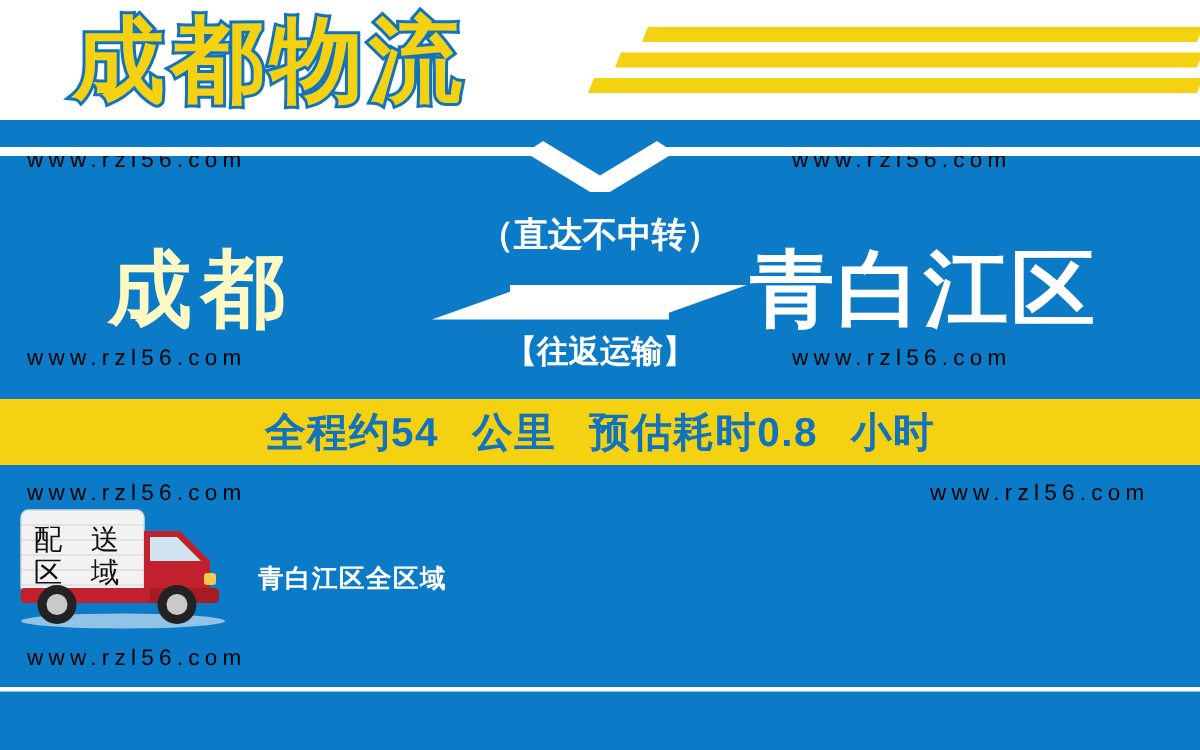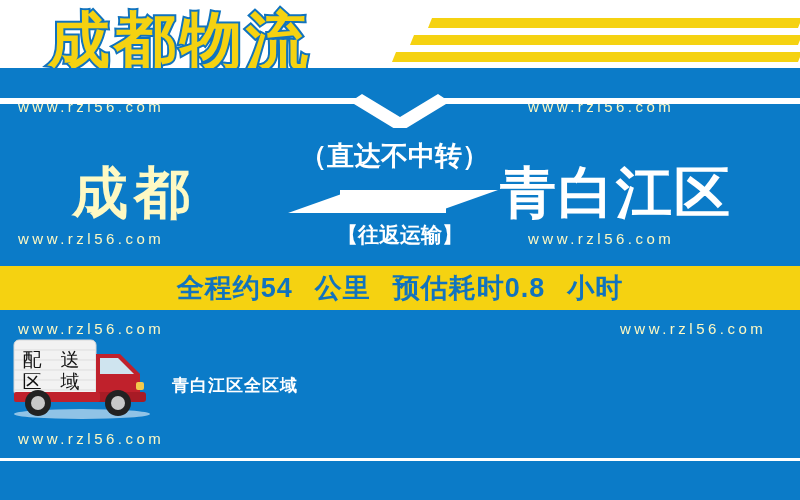--- a/index.html
+++ b/index.html
@@ -8,21 +8,21 @@
     font-family:"Liberation Sans","DejaVu Sans",sans-serif;
     background:#0b7bc8;
     overflow:hidden;
     position:relative;
   }
 
   .poster { position:relative; width:800px; height:500px; overflow:hidden; }
 
   
   .header {
-    position:absolute; left:0; top:0; width:800px; height:68px;
+    position:absolute; left:0; top:0; width:800px; height:80px;
     background:#ffffff; overflow:hidden;
   }
   .header-title {
     position:absolute; left:48px; top:4px;
     font-size:62px; line-height:74px; font-weight:bold;
     letter-spacing:4px;
     color:#f5d211;
     -webkit-text-stroke:4px #1173be;
     paint-order:stroke fill;
     white-space:nowrap;
@@ -38,21 +38,21 @@
 
   
   .body-blue {
     position:absolute; left:0; top:88px; width:800px; height:412px;
     background:#0b7bc8; overflow:hidden;
   }
 
   
   .wm {
     position:absolute;
-    color:#fef9c3;
+    color:#000000;
     font-size:15px;
     letter-spacing:3.5px;
     white-space:nowrap;
     font-family:"Liberation Sans","DejaVu Sans",sans-serif;
     user-select:none;
   }
 
   
   .chev-line {
     position:absolute; left:0; top:6px; width:800px; height:34px;
@@ -64,21 +64,22 @@
     color:#fef9c3; font-size:56px; line-height:62px; font-weight:bold;
     letter-spacing:6px; white-space:nowrap;
   }
   .city-right {
     position:absolute; left:500px; top:74px;
     color:#ffffff; font-size:56px; line-height:62px; font-weight:bold;
     letter-spacing:2px; white-space:nowrap;
   }
   .direct-note {
     position:absolute; left:300px; top:55px; width:200px;
-    color:#ffffff; font-size:27px; line-height:26px; font-weight:bold;
+    text-align:center;
+    color:#ffffff; font-size:23px; line-height:26px; font-weight:bold;
     white-space:nowrap;
   }
   .arrow-wrap {
     position:absolute; left:288px; top:92px; width:210px; height:42px;
   }
   .roundtrip-note {
     position:absolute; left:300px; top:134px; width:200px;
     text-align:center;
     color:#ffffff; font-size:21px; line-height:26px; font-weight:bold;
     white-space:nowrap;

